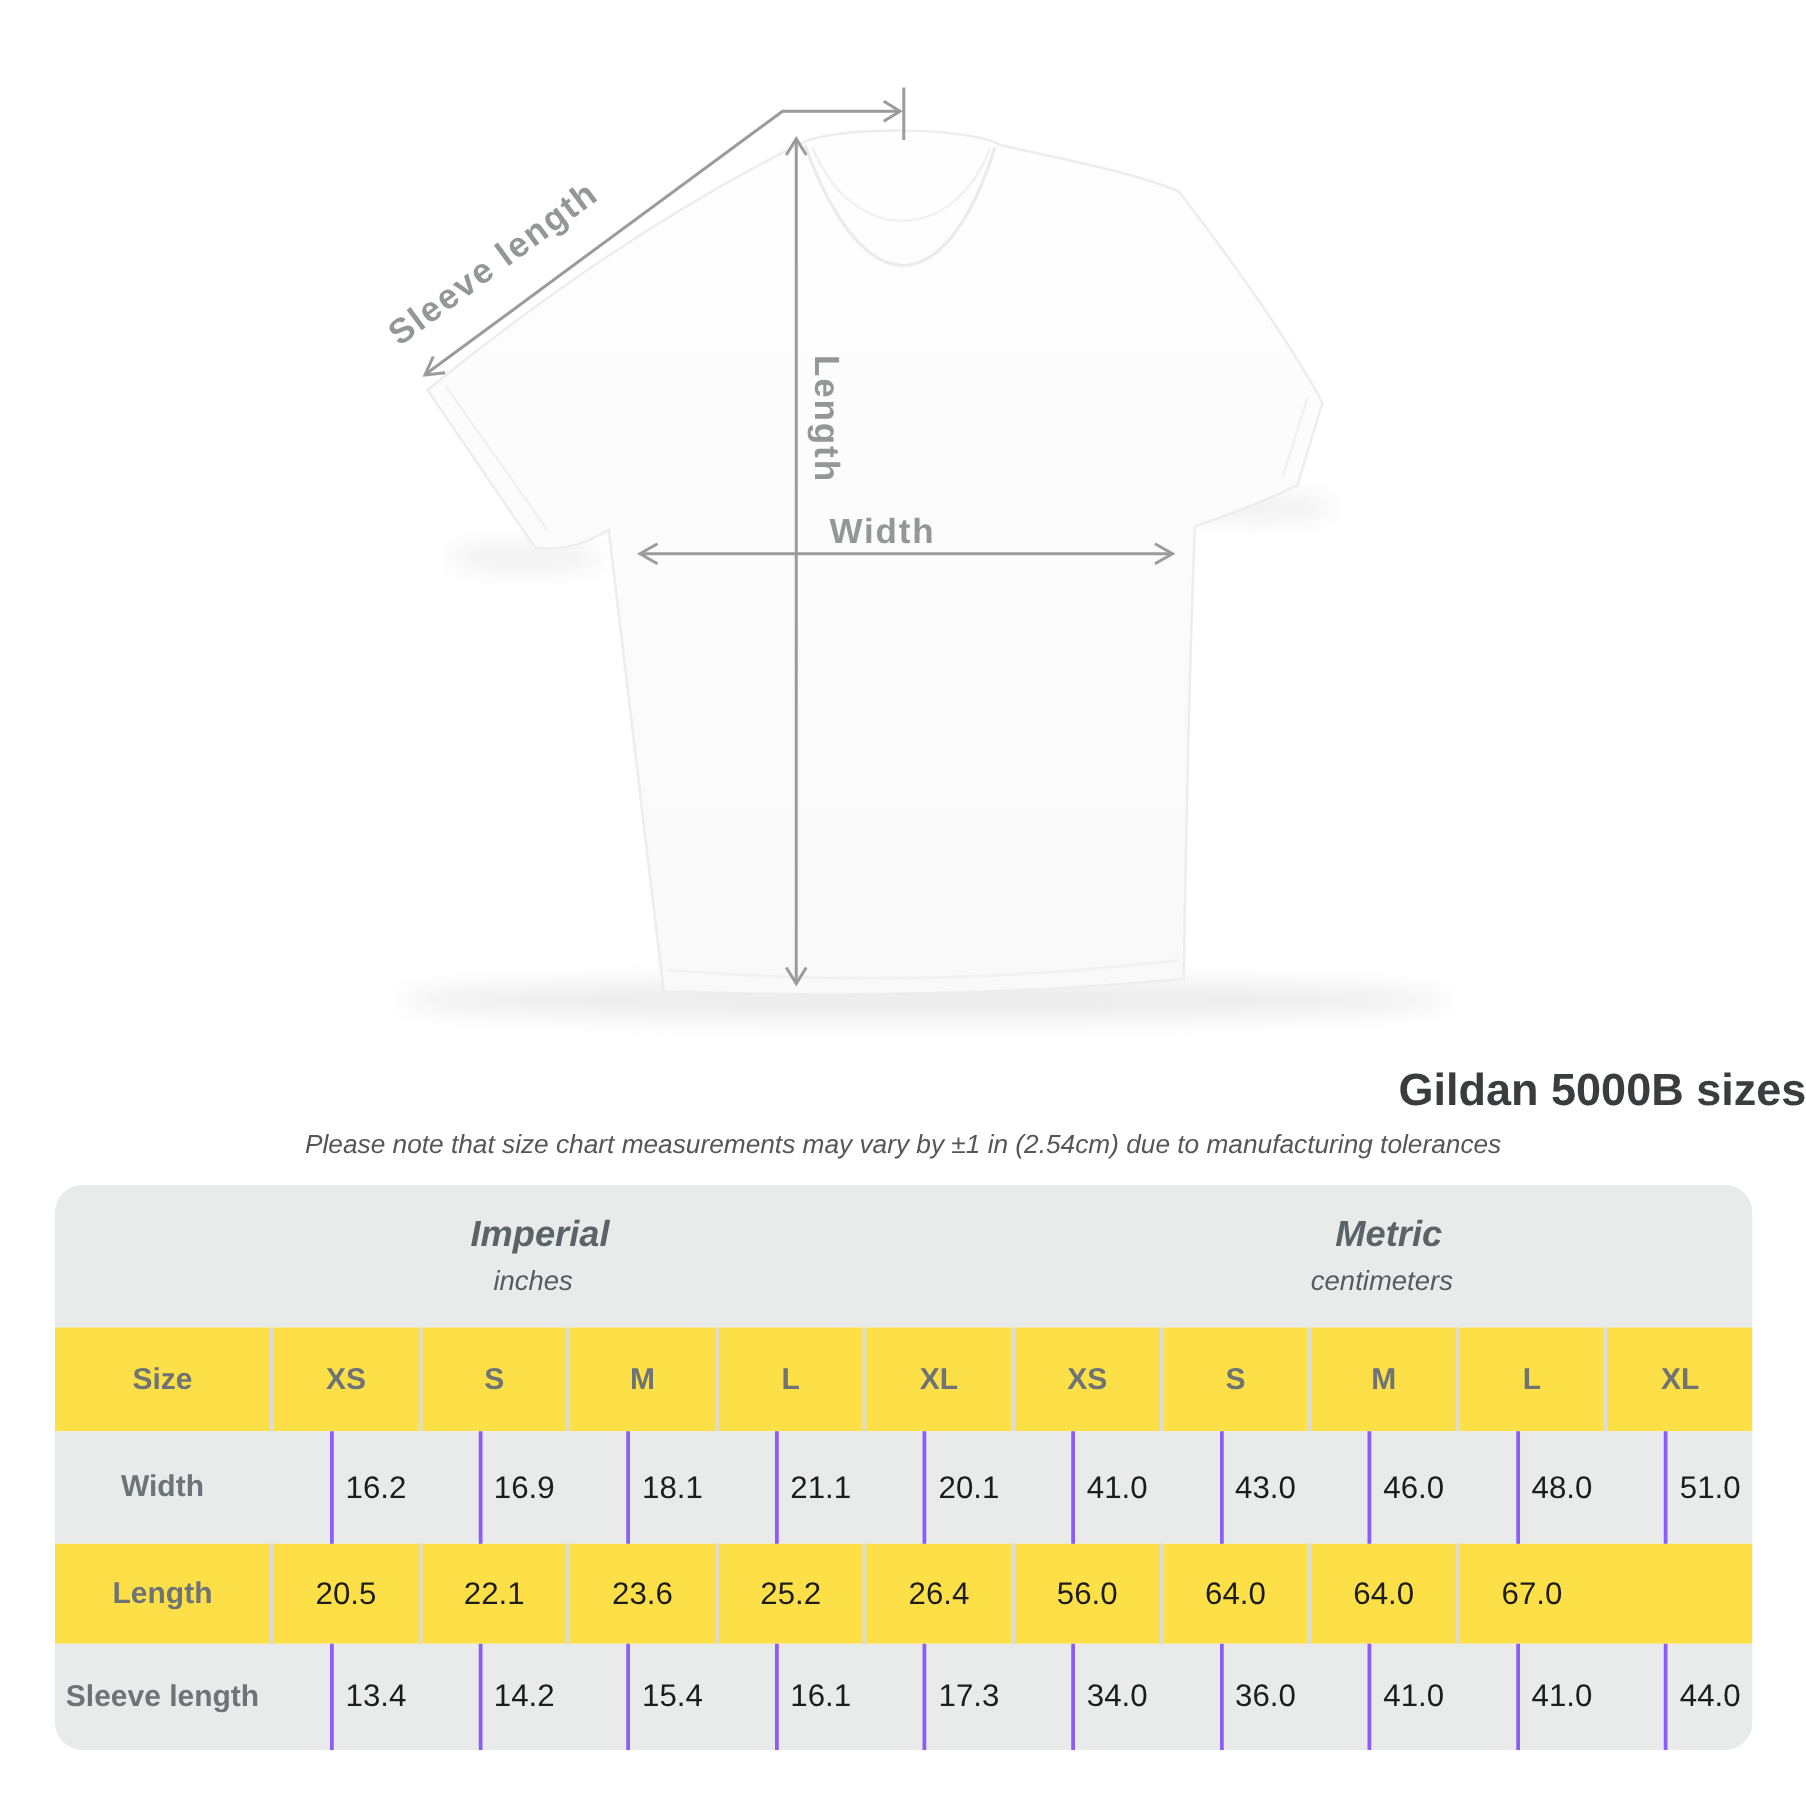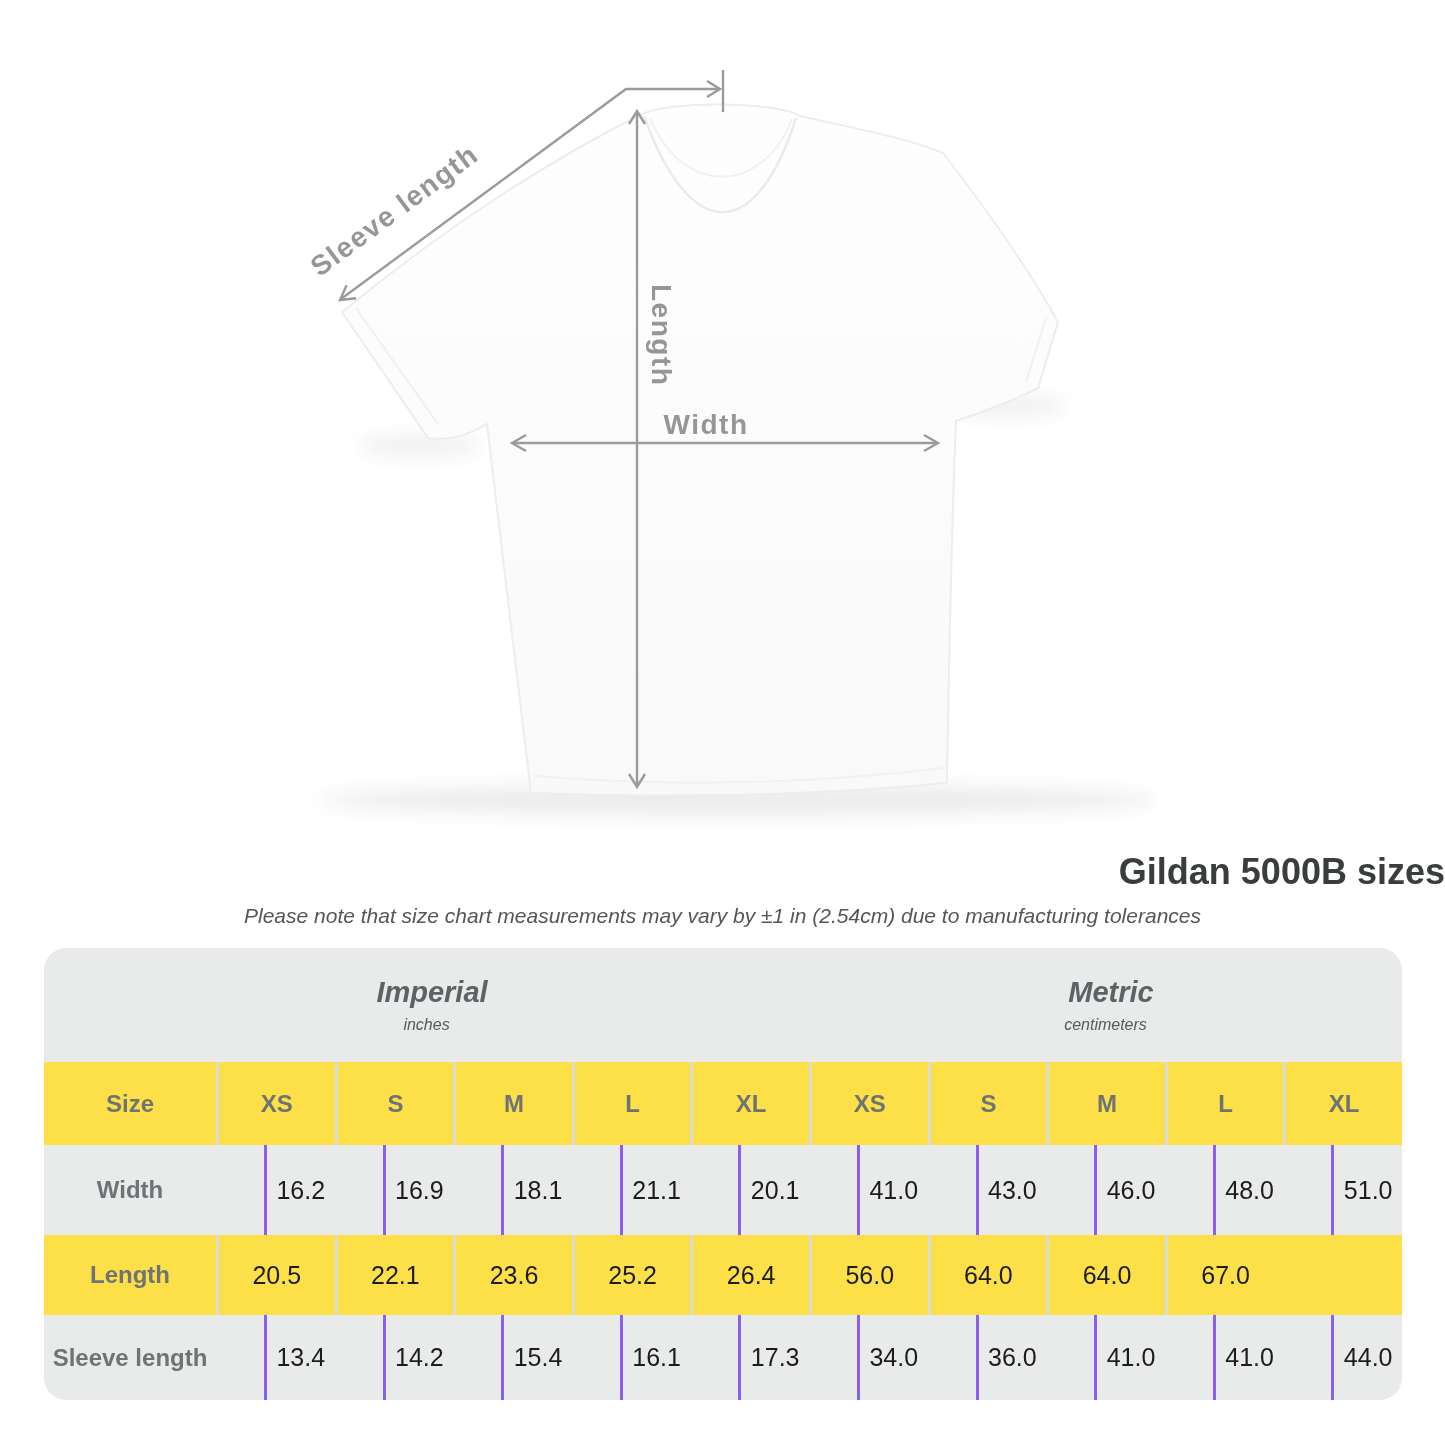--- a/index.html
+++ b/index.html
@@ -22,21 +22,21 @@
             font-size:21px;font-style:italic;color:#565656;margin-top:10px;}
 
   
   .size-table{position:absolute;left:44px;top:948px;width:1358px;border-radius:22px;
               overflow:hidden;}
   .band{display:flex;background:#e9eaea;height:114px;}
   .band-section{display:flex;flex-direction:column;align-items:center;justify-content:center;gap:7px;}
   .band-left{width:765px;}
   .band-right{flex:1;}
   .unit-name{font-size:29px;font-weight:bold;font-style:italic;color:#5c6366;margin-left:11px;}
-  .unit-sub{font-size:16px;font-style:italic;color:#565b5e;}
+  .unit-sub{font-size:22px;font-style:italic;color:#565b5e;}
 
   .t-row{display:grid;grid-template-columns:172px repeat(10,1fr);}
   .t-row.white{background:#fde047;}
   .t-row.gray{background:#e9eaea;}
   .t-row.white .cell:not(:first-child){border-left:3px solid #dadcdc;}
   .t-row.gray  .cell:not(:first-child){border-left:3px solid #8b5cf6;margin-left:48px;}
   .header-row{height:83px;}
   .r-width{height:90px;}
   .r-length{height:80px;}
   .r-sleeve{height:85px;}

